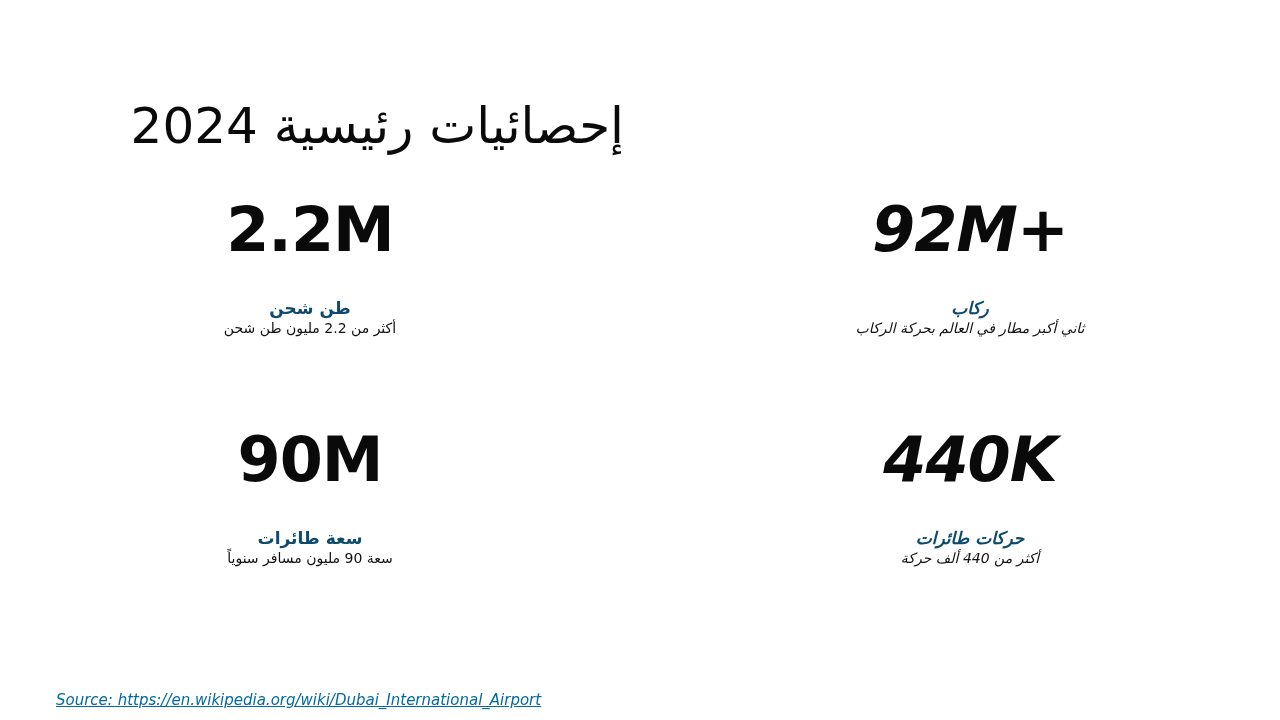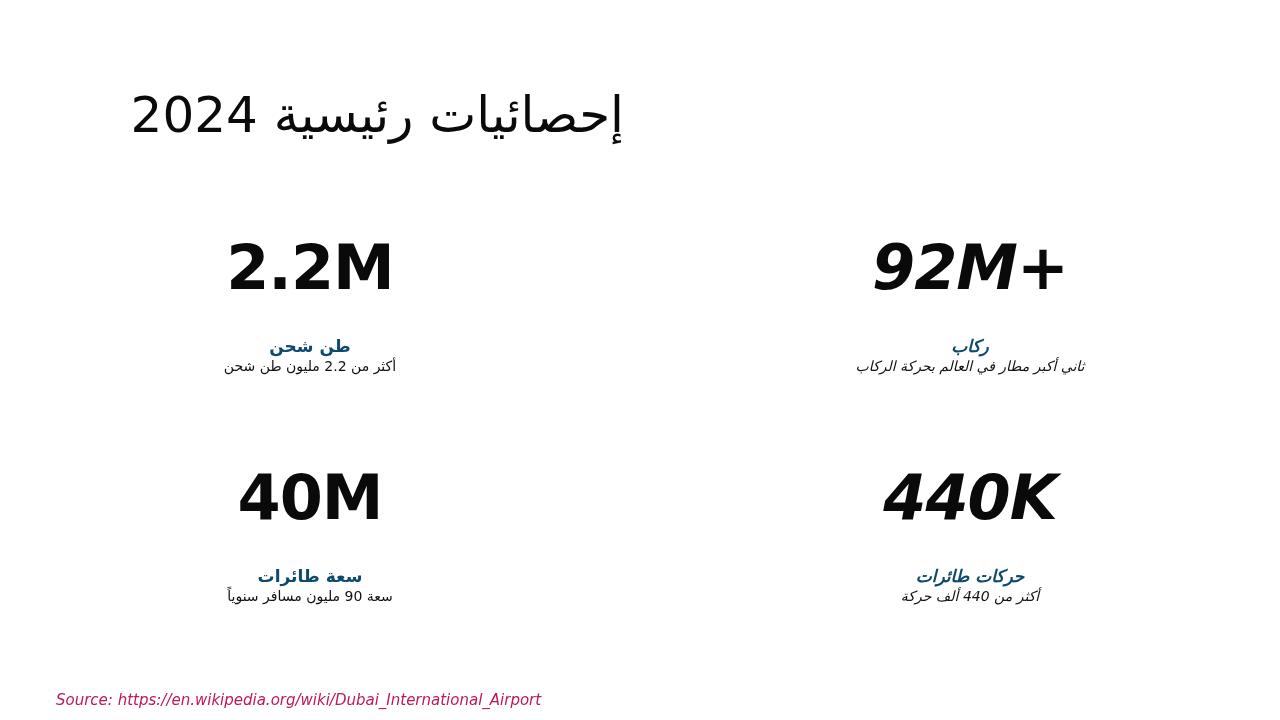--- a/index.html
+++ b/index.html
@@ -21,21 +21,21 @@
     position: relative;
     width: 1280px;
     height: 720px;
     box-sizing: border-box;
   }
 
   
   .slide-title {
     position: absolute;
     left: 56px;
-    top: 50px;
+    top: 61px;
     width: 568px;
     text-align: right;
     direction: rtl;
     font-size: 50px;
     font-weight: 400;
     line-height: 1.25;
     letter-spacing: 0px;
     color: #0a0a0a;
     white-space: nowrap;
   }
@@ -52,21 +52,21 @@
     column-gap: 0px;
     row-gap: 0px;
     direction: rtl;
   }
 
   
   .stat-card {
     display: flex;
     flex-direction: column;
     align-items: center;
-    justify-content: center;
+    justify-content: flex-start;
     text-align: center;
     direction: rtl;
     padding-top: 14px;
     box-sizing: border-box;
   }
   
   .stat-card.col-right { padding-left: 20px; font-style: italic; }
   .stat-card.col-left  { padding-right: 20px; }
 
   .stat-value {
@@ -98,22 +98,23 @@
   .source-note {
     position: absolute;
     left: 56px;
     top: 690px;
     direction: ltr;
     text-align: left;
     font-size: 15px;
     font-style: italic;
     font-weight: 400;
     line-height: 1.4;
-    color: #be185d;
+    color: #0369a1;
     white-space: nowrap;
+    text-decoration: underline;
   }
 </style>
 </head>
 <body>
 
 <div class="slide">
 
   <h1 class="slide-title">إحصائيات رئيسية 2024</h1>
 
   <div class="stats-grid">
@@ -130,21 +131,21 @@
       <div class="stat-desc">أكثر من 2.2 مليون طن شحن</div>
     </div>
 
     <div class="stat-card col-right">
       <div class="stat-value">440K</div>
       <div class="stat-label">حركات طائرات</div>
       <div class="stat-desc">أكثر من 440 ألف حركة</div>
     </div>
 
     <div class="stat-card col-left">
-      <div class="stat-value">40M</div>
+      <div class="stat-value">90M</div>
       <div class="stat-label">سعة طائرات</div>
       <div class="stat-desc">سعة 90 مليون مسافر سنوياً</div>
     </div>
 
   </div>
 
   <div class="source-note">Source: https://en.wikipedia.org/wiki/Dubai_International_Airport</div>
 
 </div>
 

